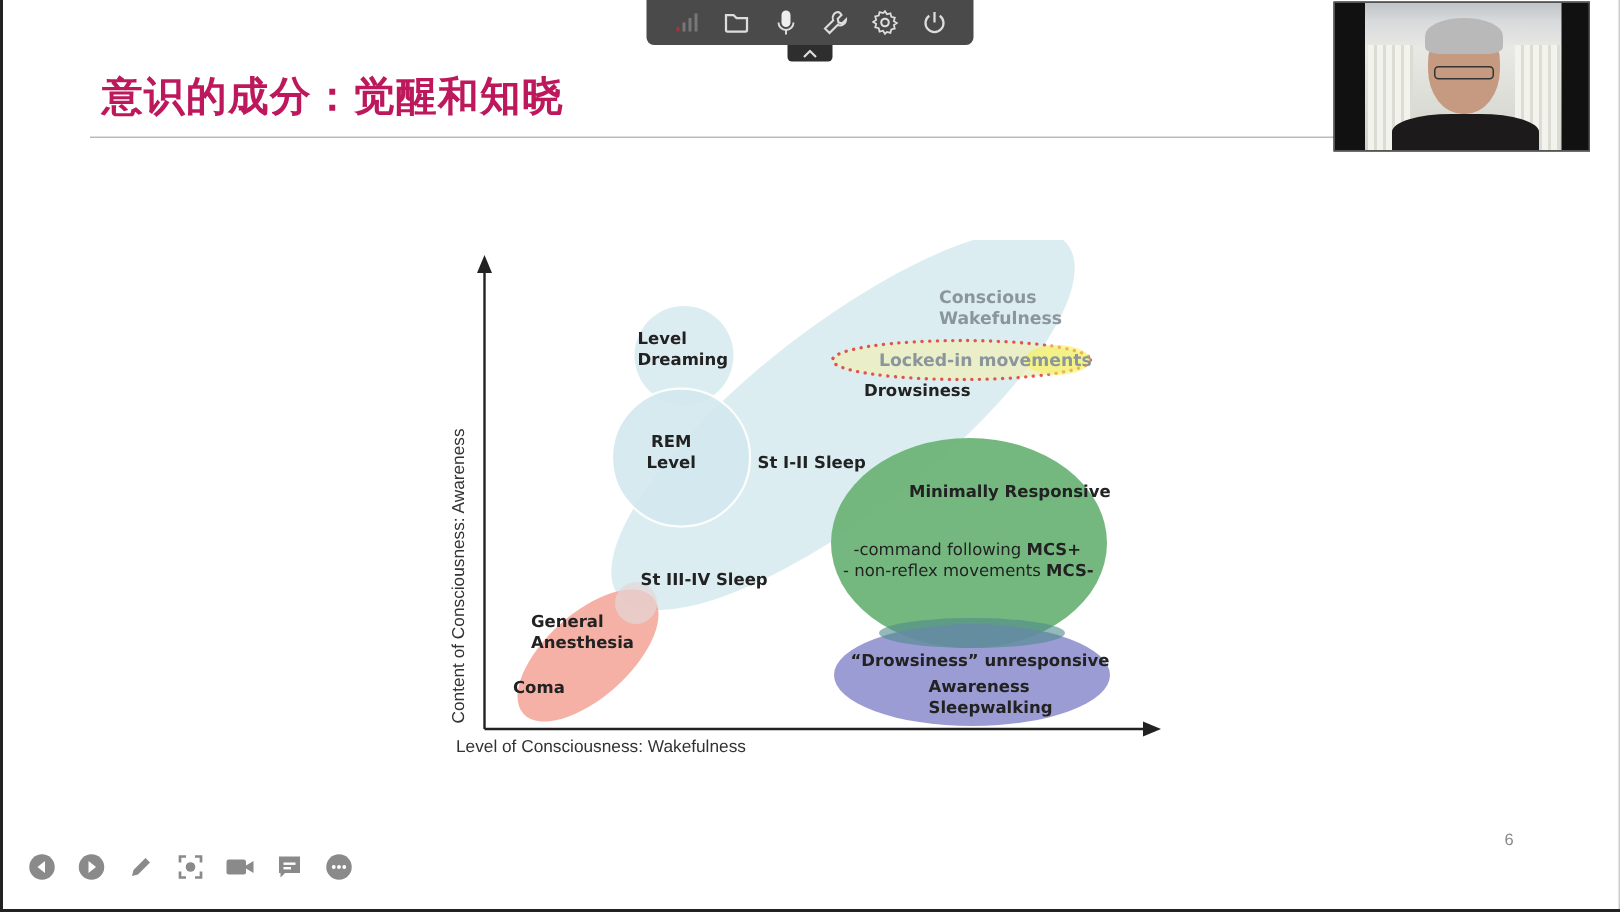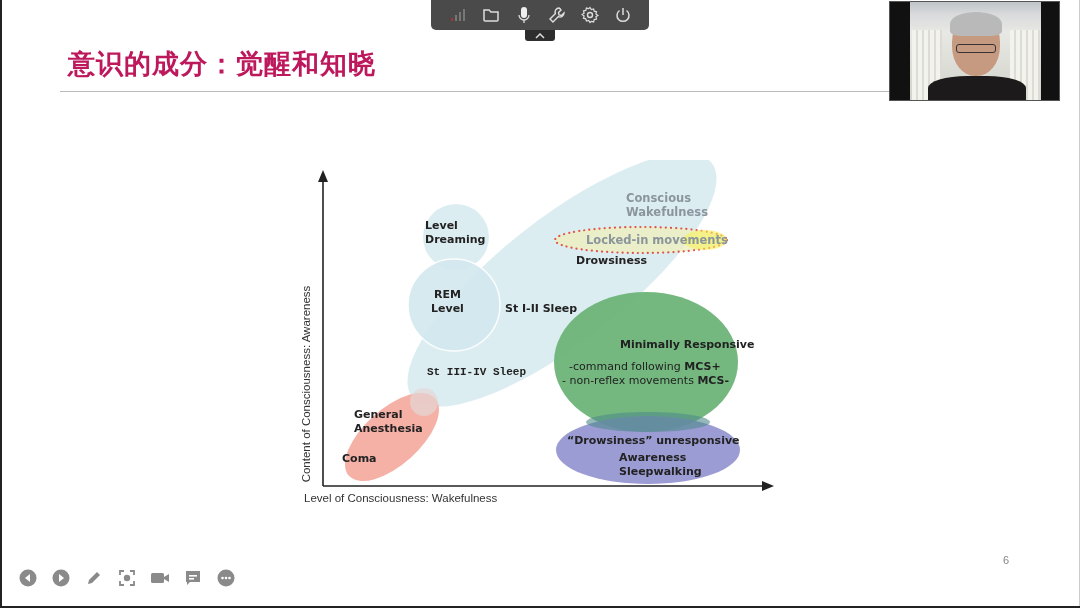--- a/index.html
+++ b/index.html
@@ -139,23 +139,23 @@
 
   <div class="lbl" style="left:125px; top:59px;">
     <div>Level</div>
     <div>Dreaming</div>
   </div>
   <div class="lbl" style="left:131px; top:128px; text-align:center;">
     <div>REM</div>
     <div>Level</div>
   </div>
   <div class="lbl" style="left:205px; top:142px;">St I-II Sleep</div>
-  <div class="lbl" style="left:127px; top:205px;font-family:Liberation Mono, monospace;">St III-IV Sleep</div>
-
-  <div class="lbl" style="left:306px; top:178px;margin-left:14px;">Minimally Responsive</div>
+  <div class="lbl" style="left:127px; top:220px;">St III-IV Sleep</div>
+
+  <div class="lbl" style="left:306px; top:161px;">Minimally Responsive</div>
   <div class="lbl norm" style="left:269px; top:200px;">
     <span>-command following </span><b>MCS+</b>
   </div>
   <div class="lbl norm" style="left:262px; top:214px;">
     <span>- non-reflex movements </span><b>MCS-</b>
   </div>
 
   <div class="lbl" style="left:54px; top:248px;">
     <div>General</div>
     <div>Anesthesia</div>

